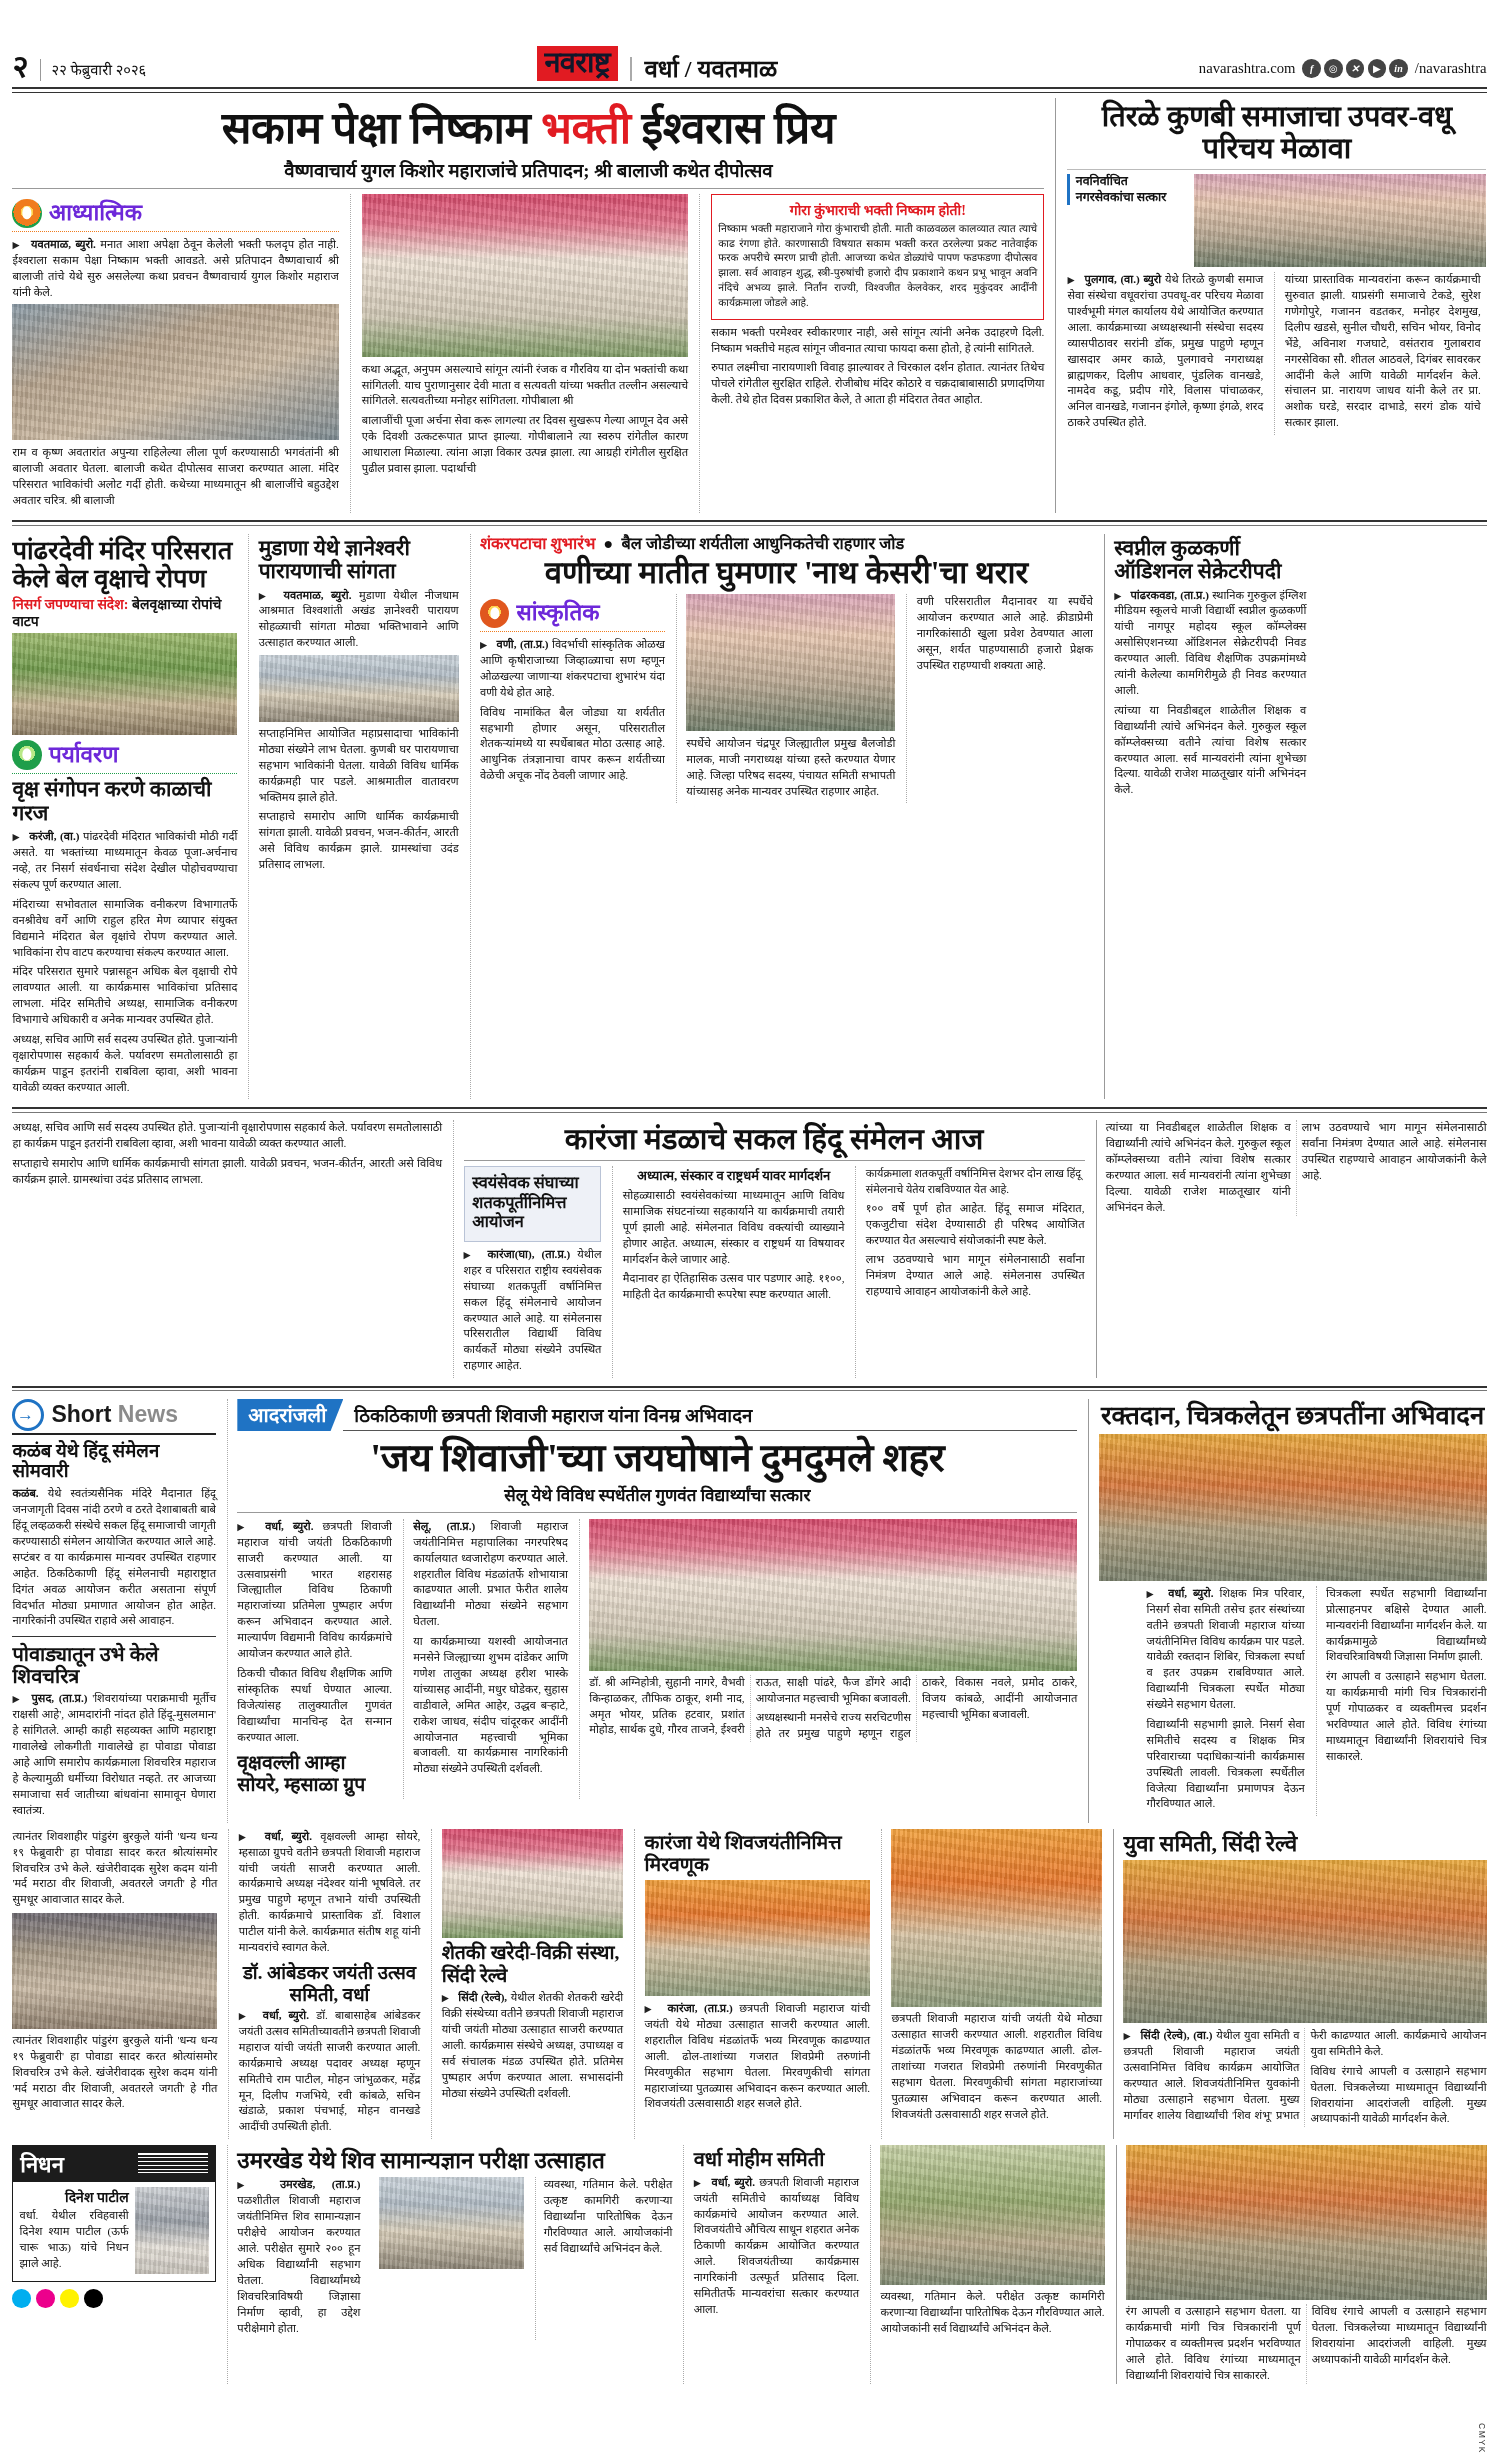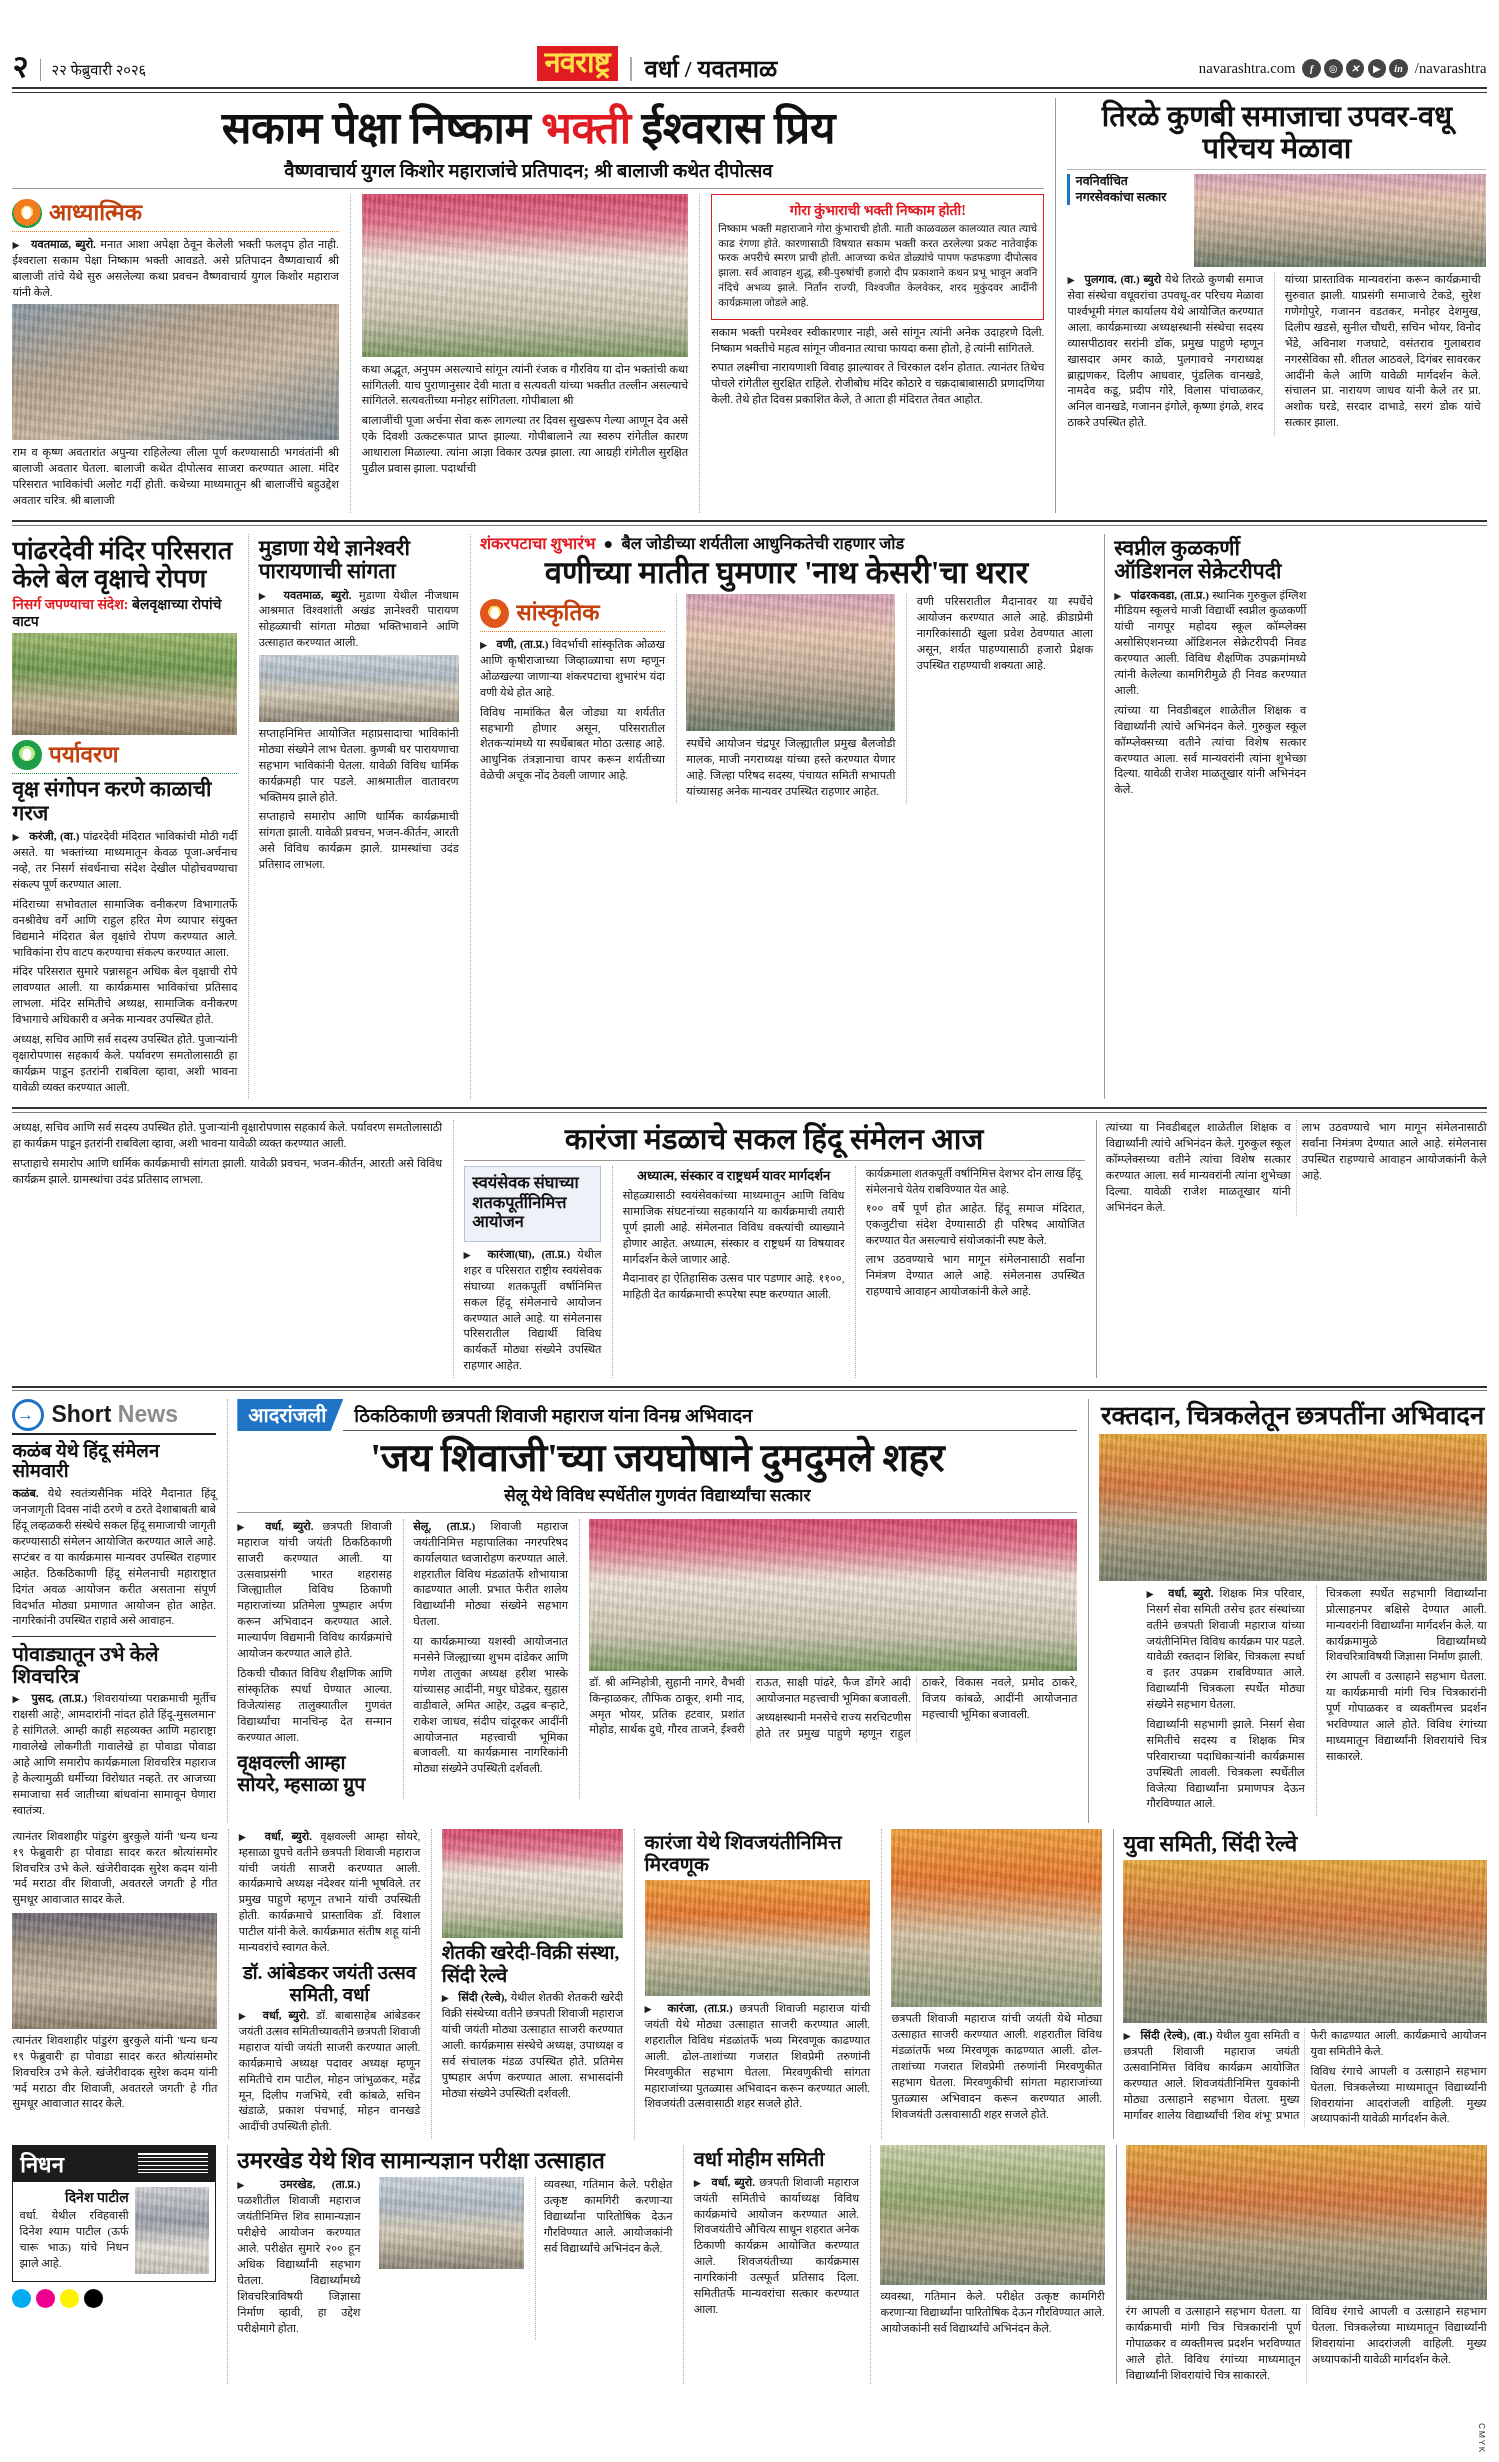--- a/index.html
+++ b/index.html
@@ -9,21 +9,21 @@
     color:#111;overflow:hidden;position:relative;
   }
   .page{width:1499px;height:2462px;position:relative;box-sizing:border-box;padding:0 12.4px;}
 
   
   .masthead{display:flex;align-items:flex-end;justify-content:space-between;height:61px;padding-top:20px;}
   .mh-left{display:flex;align-items:flex-end;gap:11px;}
   .pgnum{font-size:31px;font-weight:700;line-height:.9;font-family:"Liberation Serif",serif;}
   .pgdate{font-size:14.7px;border-left:1.6px solid #999;padding-left:11px;padding-bottom:2.3px;}
   .mh-center{display:flex;align-items:flex-end;gap:12.4px;margin-left:-31px;}
-  .brand{background:#e11b22;color:#fde047;font-size:29px;font-weight:700;line-height:1;padding:2.3px 7.8px 3.9px;letter-spacing:-0.8px;}
+  .brand{background:#e11b22;color:#0f172a;font-size:29px;font-weight:700;line-height:1;padding:2.3px 7.8px 3.9px;letter-spacing:-0.8px;}
   .edition{font-size:24px;font-weight:700;border-left:2.3px solid #aaa;padding-left:12.4px;line-height:1;}
   .mh-right{display:flex;align-items:center;gap:7px;font-size:14.7px;padding-bottom:3.1px;}
   .socials{display:flex;gap:3.1px;}
   .soc{width:18.6px;height:18.6px;border-radius:50%;background:#444;color:#fff;font-size:10px;font-weight:700;
        display:flex;align-items:center;justify-content:center;line-height:1;}
   .rule-top{border-top:2.3px solid #333;border-bottom:0.8px solid #333;height:3.1px;margin-top:6.2px;}
   .hr-med{border-top:1.6px solid #333;margin:6.2px 0;}
   .hr-thick{border-top:2.3px solid #333;border-bottom:0.8px solid #777;height:2.3px;margin:7.8px 0;}
 
   h1.lead{font-size:44px;font-weight:700;line-height:1.06;letter-spacing:-0.4px;margin:7.8px 0 4.7px;text-align:center;}
@@ -43,21 +43,21 @@
   .cols2{column-count:2;column-gap:11px;column-rule:0.8px dotted #bbb;}
   .cols3{column-count:3;column-gap:11px;column-rule:0.8px dotted #bbb;}
 
   
   .badge{display:flex;align-items:center;gap:7px;margin:4.7px 0 3.1px;}
   .badge .ico{width:29.5px;height:29.5px;border-radius:50%;flex:0 0 29.5px;
     background:radial-gradient(circle at 50% 45%,#ffd24d 0 28%,#f07c1e 28% 62%,#1f9e4a 62% 100%);
     position:relative;}
   .badge .ico:after{content:"";position:absolute;left:50%;top:50%;transform:translate(-50%,-55%);
     width:9.3px;height:12.4px;border-radius:50% 50% 45% 45%;background:#fff;}
-  .badge .txt{font-size:22.5px;font-weight:700;line-height:1;color:#c2410c;}
+  .badge .txt{font-size:22.5px;font-weight:700;line-height:1;color:#6d28d9;}
   .badge-line{border-bottom:1.6px dotted #f07c1e;margin-bottom:4.7px;}
   .badge.env .ico{background:radial-gradient(circle at 50% 45%,#b8e986 0 35%,#1f9e4a 35% 100%);}
   .badge.cul .ico{background:radial-gradient(circle at 50% 45%,#ffd24d 0 30%,#e0571e 30% 100%);}
 
   .arrow-lead:before{content:"\25B6";font-size:9.3px;margin-right:5.4px;color:#222;}
 
   
   .photo{background:#cfd6d9;position:relative;overflow:hidden;}
   .photo.crowd{background:
       linear-gradient(160deg,#8a9aa6 0%,#b6a38c 35%,#cbb9a2 60%,#7d8b93 100%);}

